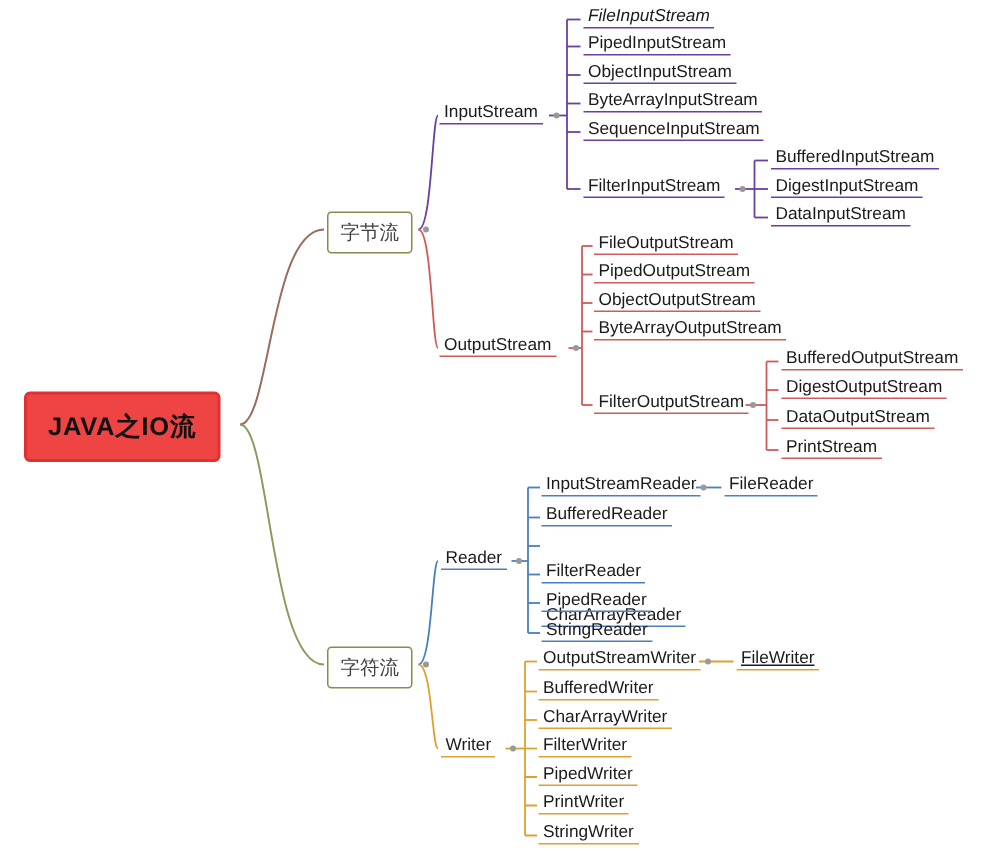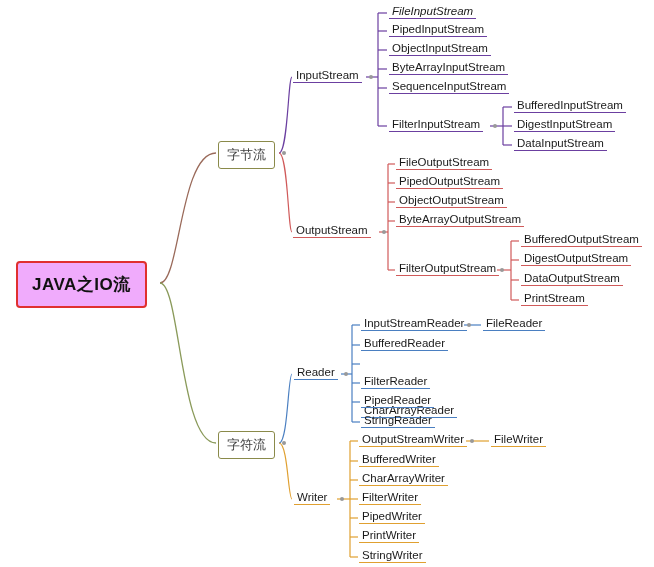--- a/index.html
+++ b/index.html
@@ -25,21 +25,21 @@
   }
   .node {
     position: absolute;
     white-space: nowrap;
     box-sizing: border-box;
   }
   
   .root {
     border: 2px solid #e03030;
     border-radius: 4px;
-    background: #f0abfc;
+    background: #ef4444;
     color: #111111;
     font-weight: bold;
     font-size: 17px;
     padding: 10px 14px;
     letter-spacing: 0.5px;
   }
   
   .lvl1 {
     border: 1px solid #8a8a4a;
     border-radius: 3px;
@@ -184,21 +184,21 @@
   <div class="node lvl3 ul-blue" style="left:361px; top:355px;margin-top:48px;">CharArrayReader</div>
   <div class="node lvl3 ul-blue" style="left:361px; top:374px;">FilterReader</div>
   <div class="node lvl3 ul-blue" style="left:361px; top:393px;">PipedReader</div>
   <div class="node lvl3 ul-blue" style="left:361px; top:413px;">StringReader</div>
 
   <div class="node lvl2 ul-orange" style="left:294px; top:490px;">Writer</div>
   <span class="dot" style="left:340px; top:497px;"></span>
 
   <div class="node lvl3 ul-orange" style="left:359px; top:432px;">OutputStreamWriter</div>
   <span class="dot" style="left:470px; top:439px;"></span>
-  <div class="node lvl4 ul-orange" style="left:491px; top:432px;">FileWriter</div>
+  <div class="node lvl4 ul-orange" style="left:491px; top:432px;text-decoration:underline;">FileWriter</div>
 
   <div class="node lvl3 ul-orange" style="left:359px; top:452px;">BufferedWriter</div>
   <div class="node lvl3 ul-orange" style="left:359px; top:471px;">CharArrayWriter</div>
   <div class="node lvl3 ul-orange" style="left:359px; top:490px;">FilterWriter</div>
   <div class="node lvl3 ul-orange" style="left:359px; top:509px;">PipedWriter</div>
   <div class="node lvl3 ul-orange" style="left:359px; top:528px;">PrintWriter</div>
   <div class="node lvl3 ul-orange" style="left:359px; top:548px;">StringWriter</div>
 
 </div>
 

